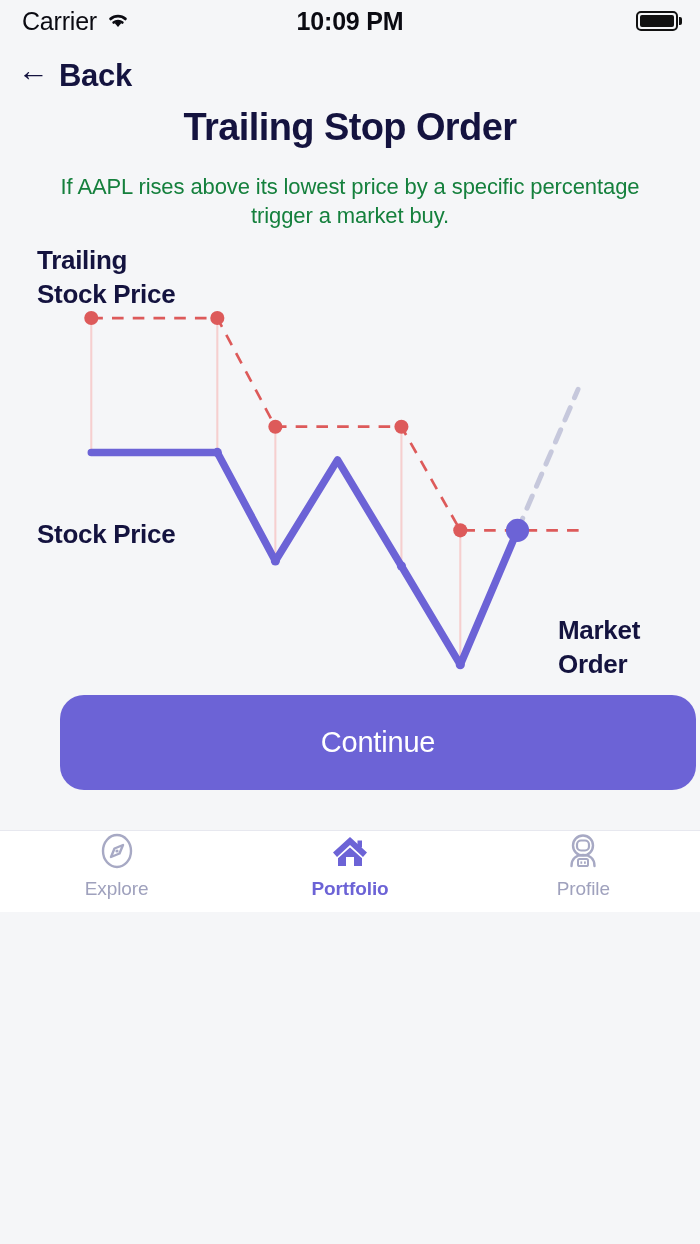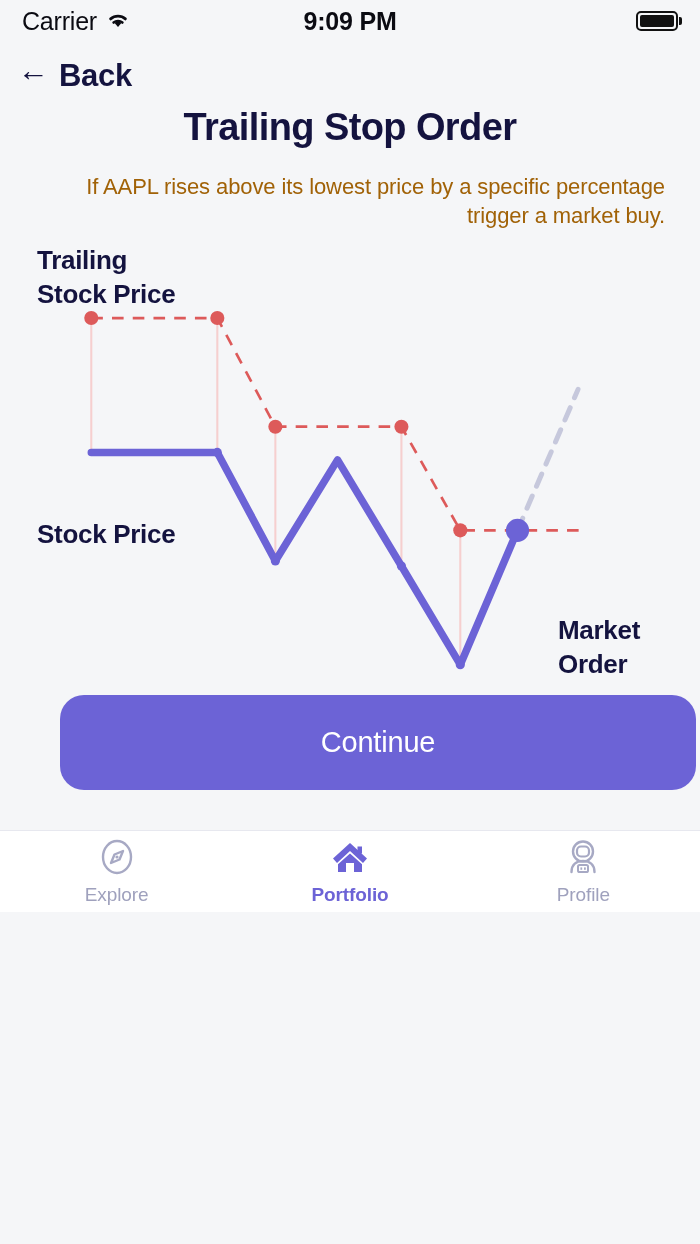--- a/index.html
+++ b/index.html
@@ -57,22 +57,22 @@
 
   
   .header { padding: 8px 24px 0; }
   .page-title {
     text-align: center;
     font-size: 38px; font-weight: 700; color: #14133f;
     letter-spacing: -0.6px; line-height: 1.15;
   }
   .page-subtitle {
     margin: 22px auto 0; max-width: 630px;
-    text-align: right;
-    font-size: 22px; line-height: 1.34; color: #a16207;
+    text-align: center;
+    font-size: 22px; line-height: 1.34; color: #15803d;
     letter-spacing: -0.1px;
   }
 
   
   .chart-area {
     position: relative;
     flex: 1 1 auto;
     min-height: 0;
   }
   .chart-svg { position: absolute; inset: 0; width: 700px; height: 100%; }
@@ -100,21 +100,21 @@
 
   
   .tabbar {
     flex: 0 0 82px;
     background: #ffffff;
     border-top: 1px solid #e7e8ef;
     display: flex; align-items: stretch;
   }
   .tab {
     flex: 1; display: flex; flex-direction: column;
-    align-items: center; justify-content: center; gap: 7px;
+    align-items: center; gap: 7px;
     cursor: pointer;
   }
   .tab-icon { width: 40px; height: 40px; display: block; }
   .tab-label { font-size: 19px; color: #9fa1bd; letter-spacing: -0.1px; }
   .tab.active .tab-label { color: #6c63d6; font-weight: 700; }
 </style>
 </head>
 <body>
 
 <div class="phone">
@@ -123,21 +123,21 @@
     <div class="sb-left">
       <span class="sb-carrier">Carrier</span>
       <span>
         <svg width="26" height="20" viewBox="0 0 26 20" aria-hidden="true">
           <path d="M13 17.6 L9.6 13.4 A5.6 5.6 0 0 1 16.4 13.4 Z" fill="#0b0b12"></path>
           <path d="M5.6 9.4 A11 11 0 0 1 20.4 9.4" stroke="#0b0b12" stroke-width="2.8" fill="none" stroke-linecap="round"></path>
           <path d="M8.6 13.0 A7 7 0 0 1 17.4 13.0" stroke="#0b0b12" stroke-width="2.6" fill="none" stroke-linecap="round"></path>
         </svg>
       </span>
     </div>
-    <div class="sb-center">9:09 PM</div>
+    <div class="sb-center">10:09 PM</div>
     <div class="sb-right">
       <span class="battery">
           <i></i>
         </span>
       <span class="battery-cap"></span>
     </div>
   </div>
 
   <div class="backrow">
     <span class="back-arrow">←</span>

